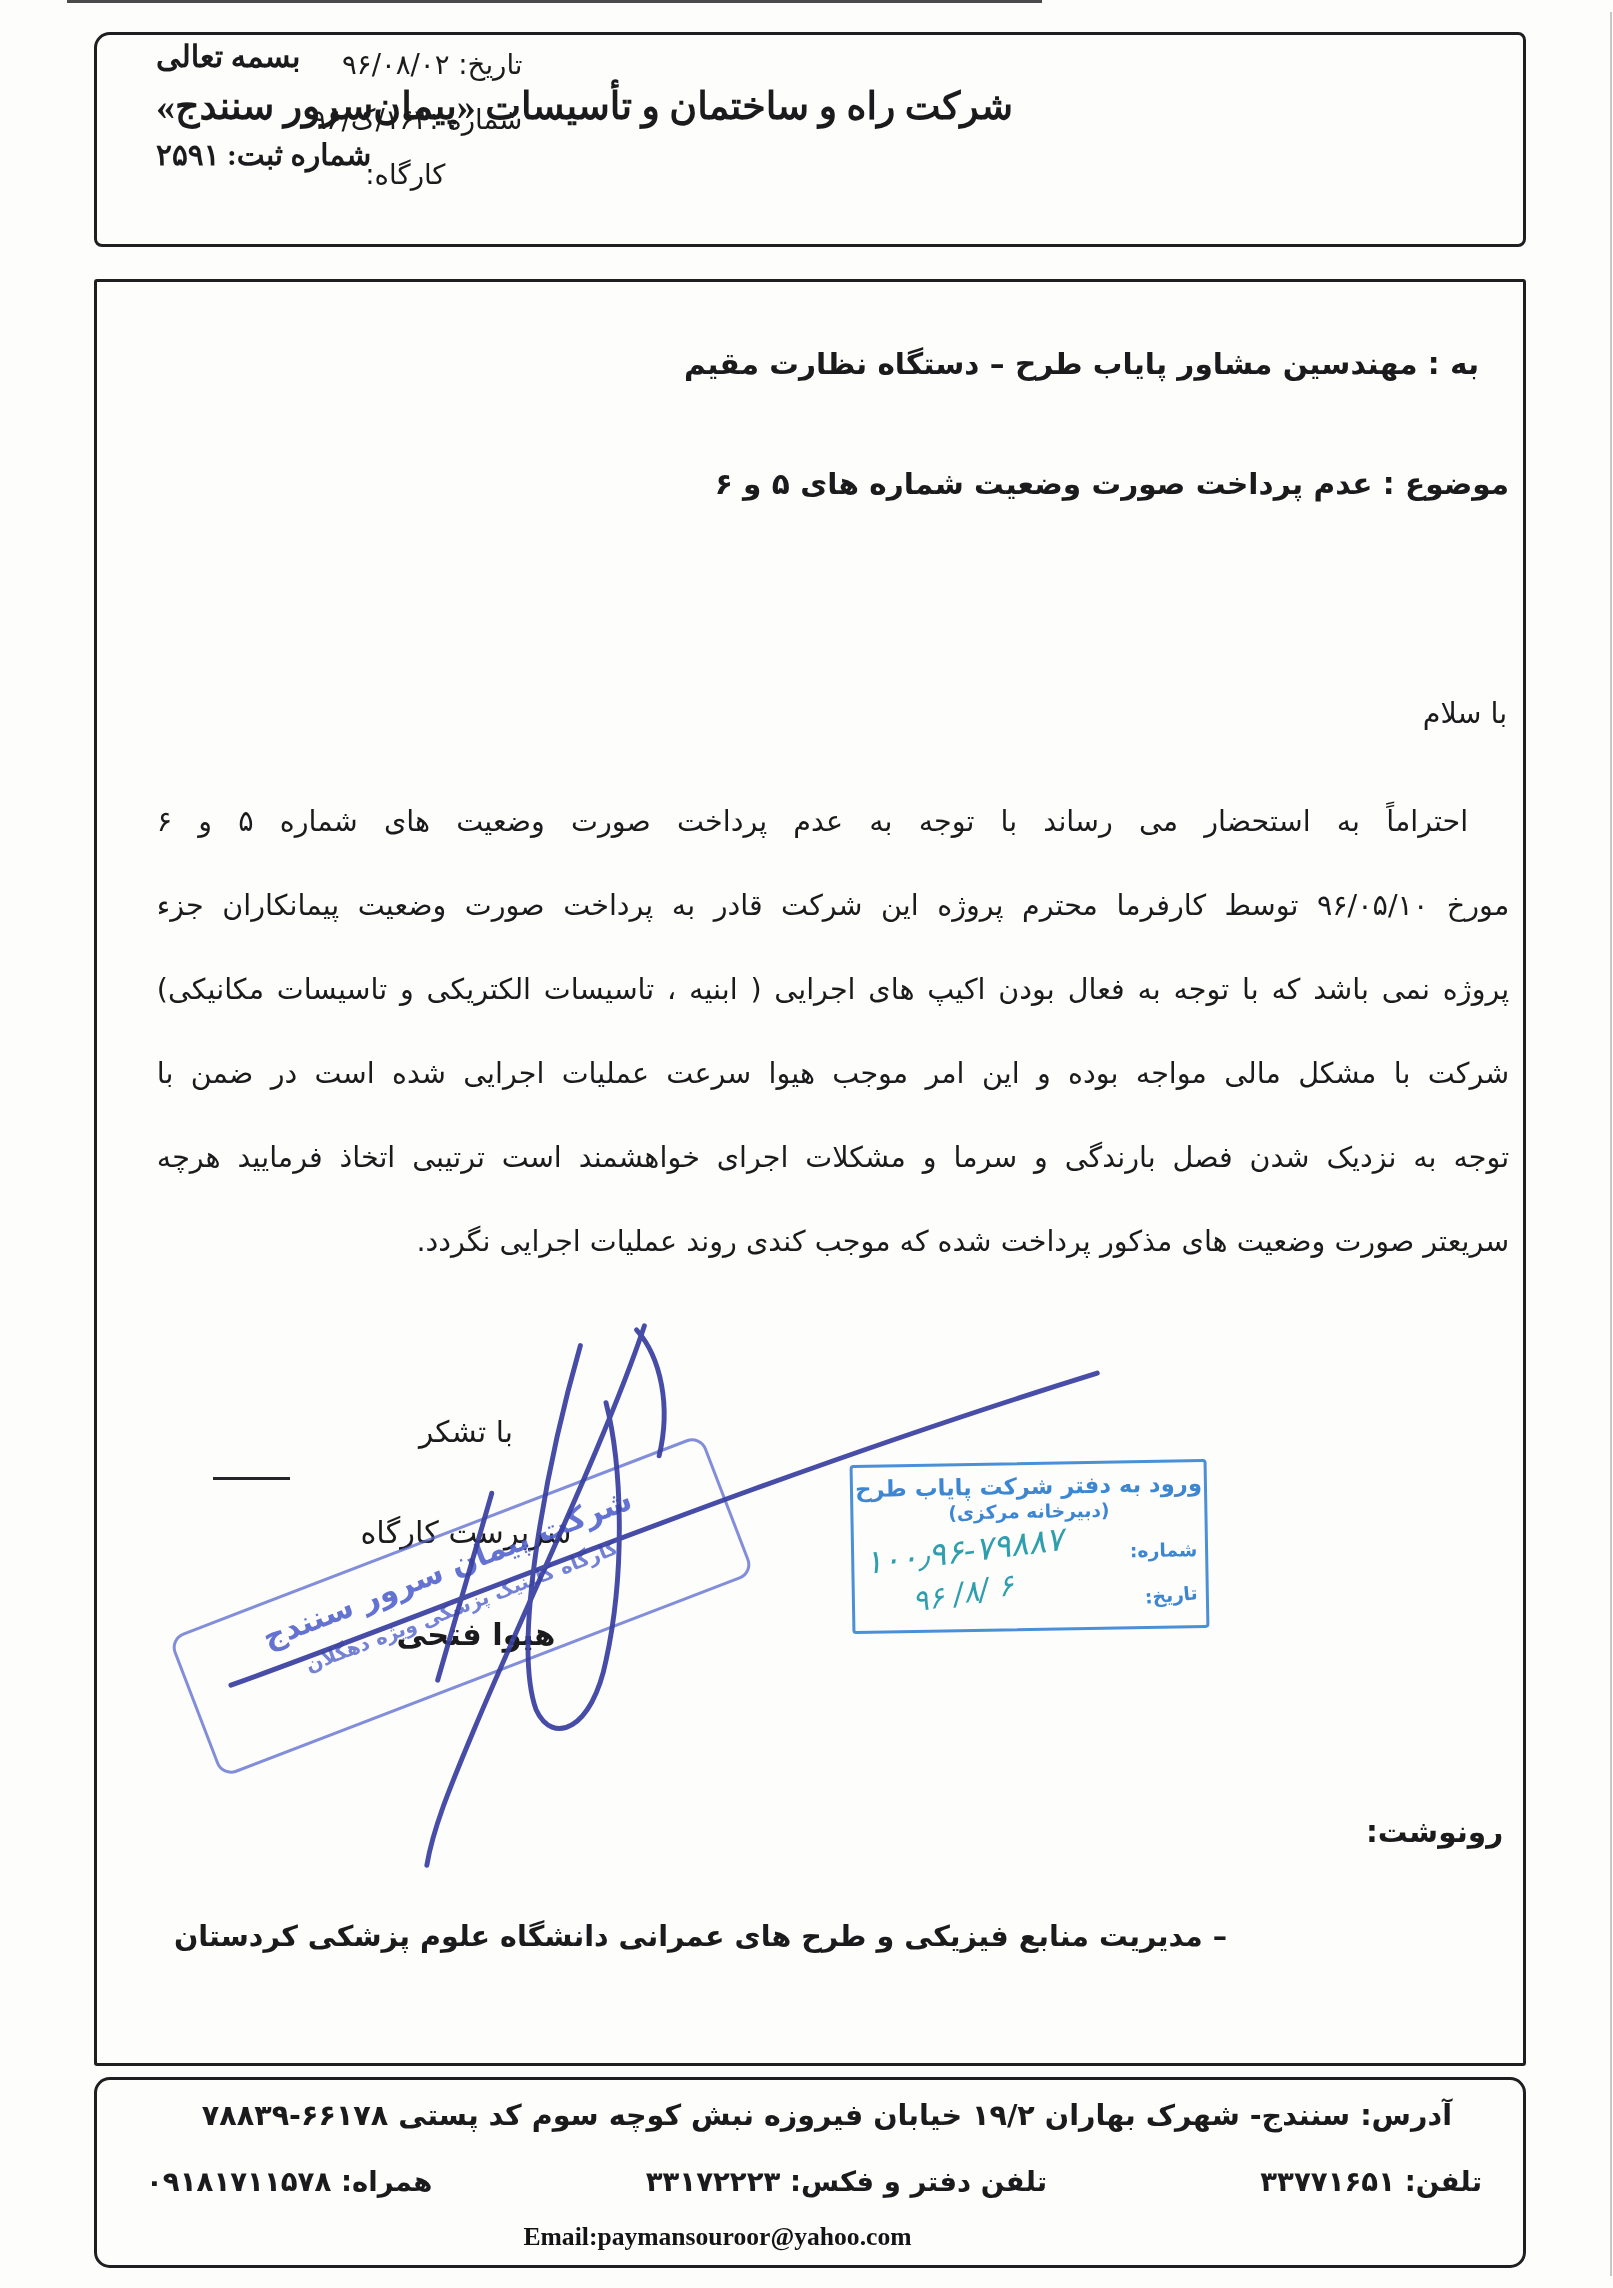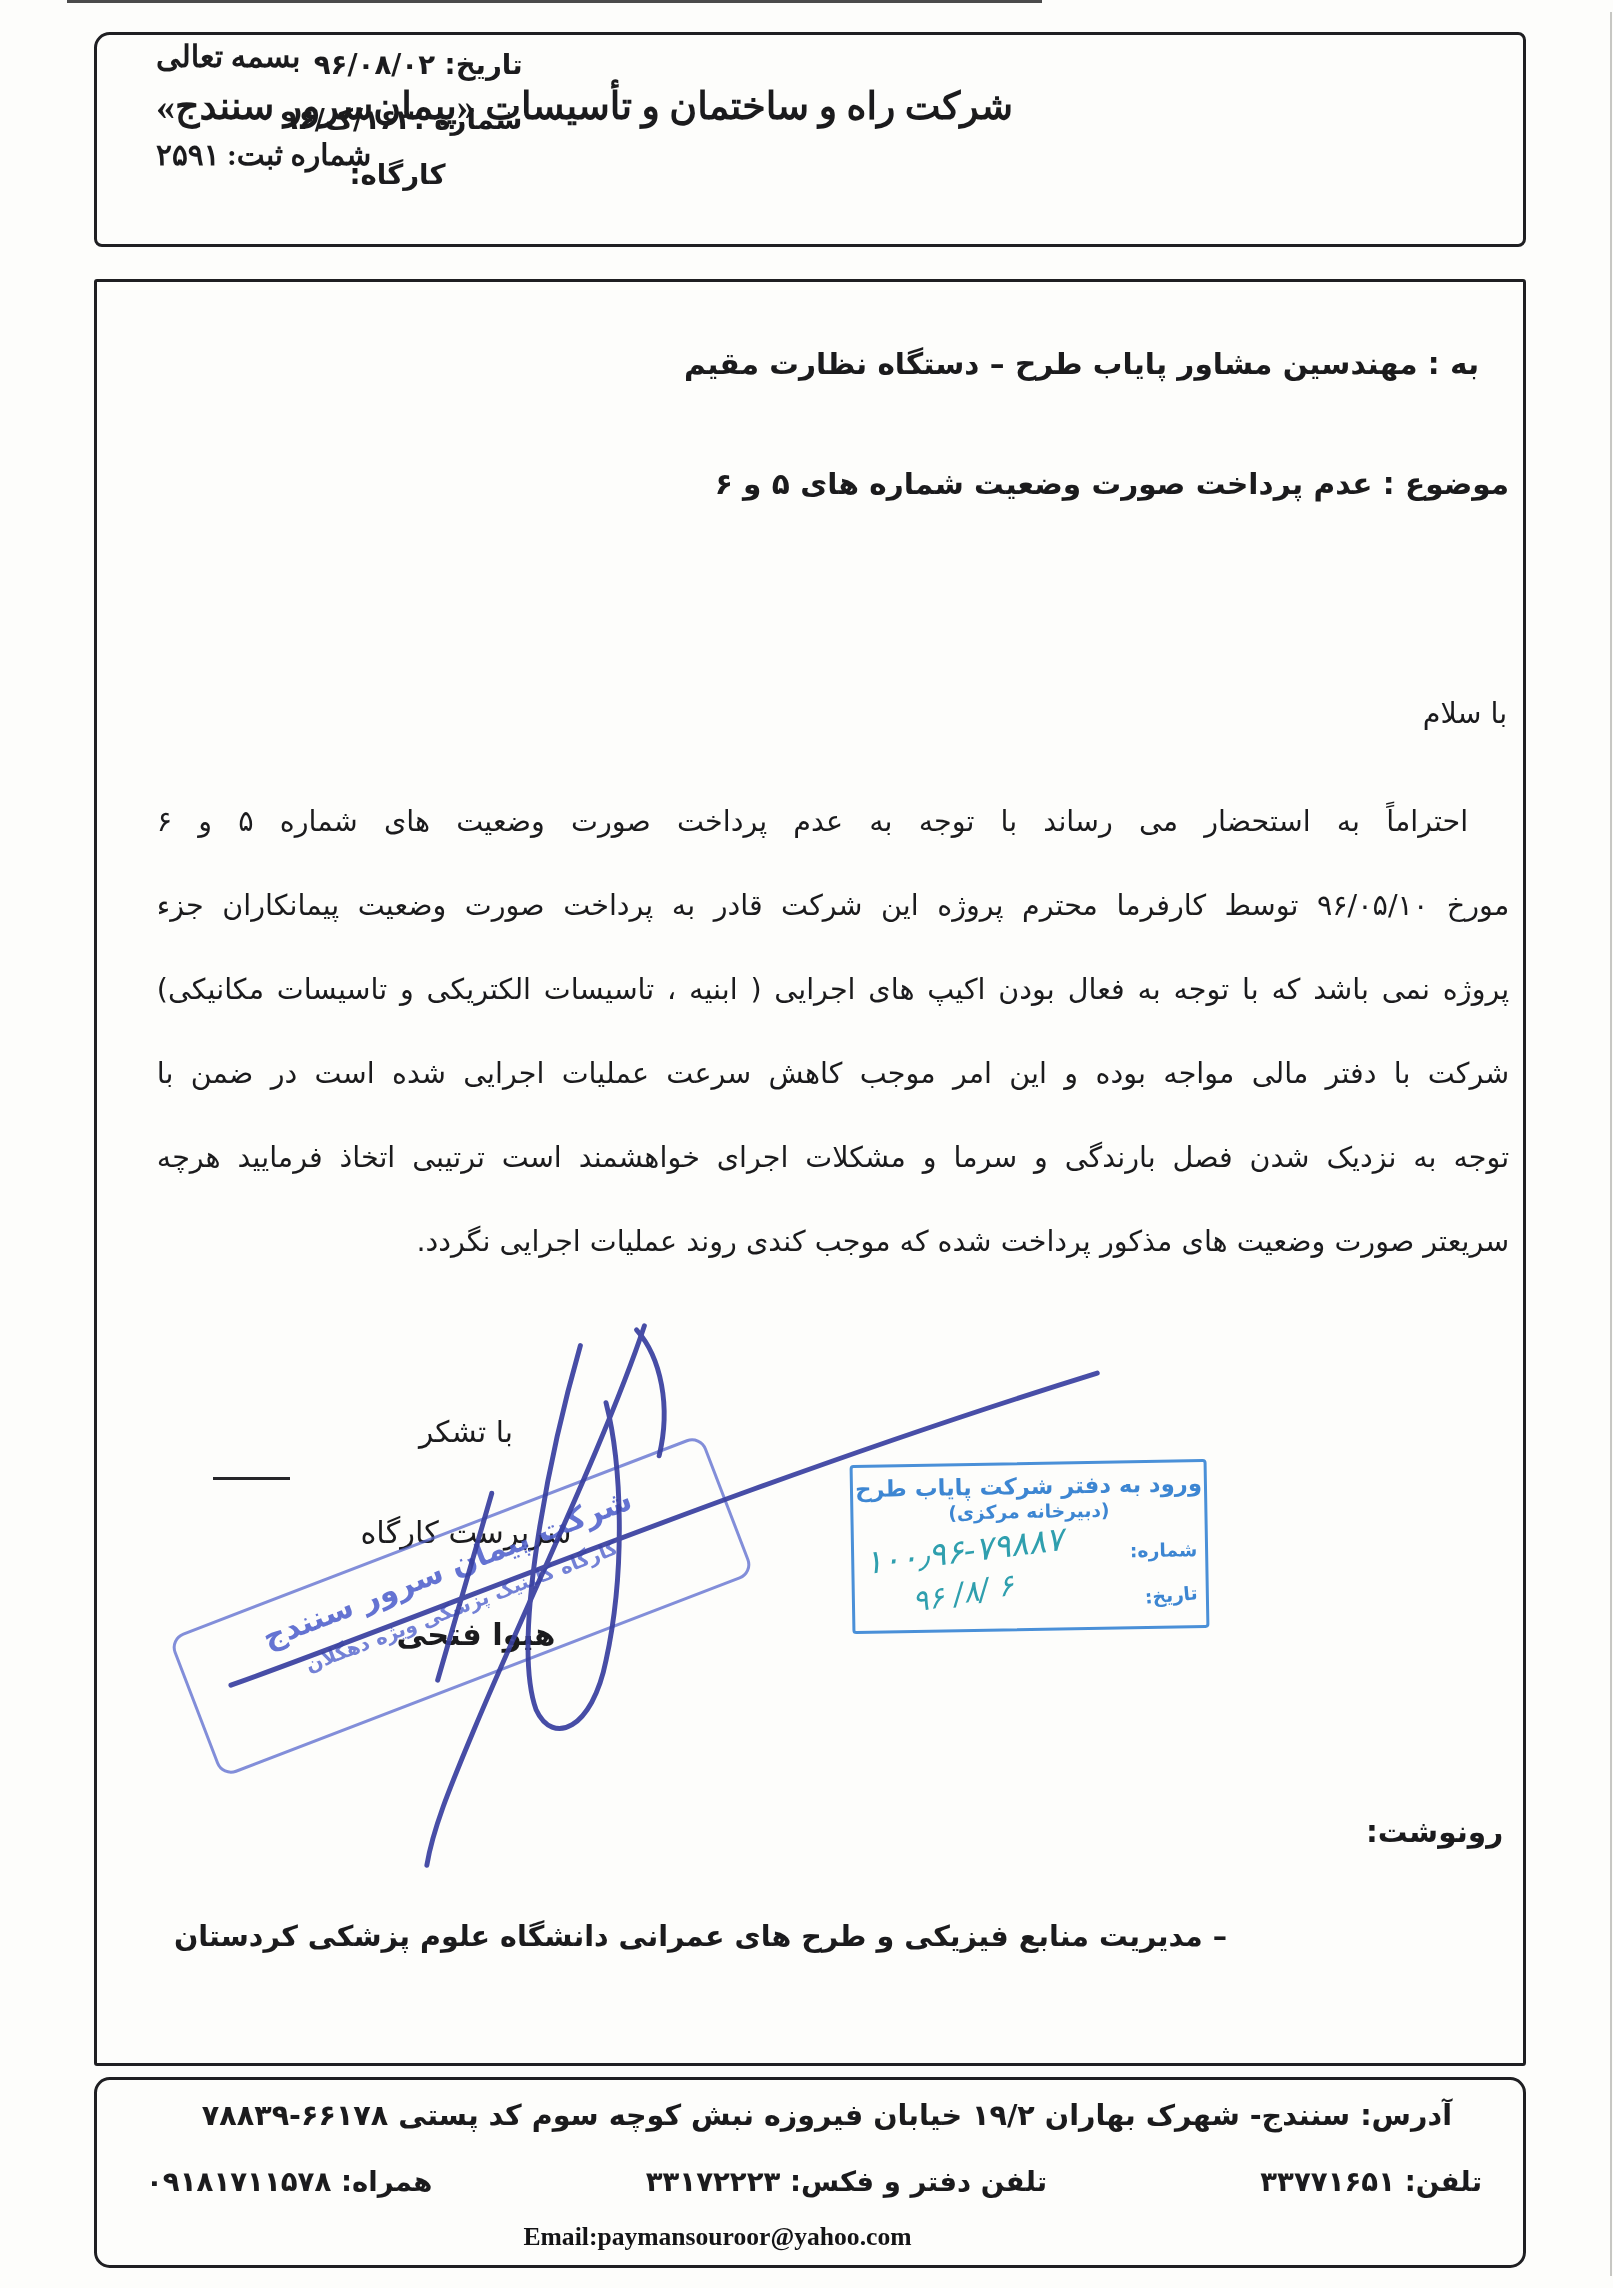--- a/index.html
+++ b/index.html
@@ -9,21 +9,21 @@
     font-family:"DejaVu Sans",sans-serif;
     color:#1b1b1d;
     overflow:hidden;
   }
   .box{position:absolute;border:3px solid #1f1f22;background:transparent;}
   
   .scan-top{position:absolute;top:0;left:67px;width:975px;height:3px;background:#2c2c2c;opacity:.85;}
   .scan-right{position:absolute;top:11.8px;bottom:11.8px;right:2px;width:2px;background:#9a9a96;opacity:.55;}
   
   #header-box{left:94px;top:31.5px;width:1426px;height:209px;border-radius:15.8px 7.9px 7.9px 7.9px;}
-  .meta{position:absolute;left:31.5px;top:2px;width:394px;direction:rtl;text-align:right;font-weight:700;font-size:27.6px;}
+  .meta{position:absolute;left:31.5px;top:2px;width:394px;direction:rtl;text-align:right;font-weight:400;font-size:27.6px;}
   .meta .m-line{line-height:55px;white-space:nowrap;}
   .meta .m-attach{padding-left:0;margin-right:77px;}
   .head-center{position:absolute;left:59px;right:59px;top:0;text-align:left;direction:rtl;font-weight:700;font-family:Liberation Serif, serif;}
   .bismillah{font-size:30.5px;line-height:45px;}
   .company{font-size:38px;line-height:53px;}
   .reg{font-size:29.6px;line-height:45px;}
   
   #body-box{left:94px;top:279px;width:1426px;height:1781px;border-radius:3px;direction:rtl;}
   .abs{position:absolute;}
   .to-line{top:65px;right:44px;font-size:29.6px;font-weight:700;white-space:nowrap;}
@@ -98,21 +98,21 @@
 
 <div id="body-box" class="box">
   <div class="abs to-line">به : مهندسین مشاور پایاب طرح – دستگاه نظارت مقیم</div>
   <div class="abs subject-line">موضوع : عدم پرداخت صورت وضعیت شماره های ۵ و ۶</div>
   <div class="abs salutation">با سلام</div>
 
   <div class="abs para">
     <div class="b-line jl first">احتراماً به استحضار می رساند با توجه به عدم پرداخت صورت وضعیت های شماره ۵ و ۶</div>
     <div class="b-line jl">مورخ ۹۶/۰۵/۱۰ توسط کارفرما محترم پروژه این شرکت قادر به پرداخت صورت وضعیت پیمانکاران جزء</div>
     <div class="b-line jl">پروژه نمی باشد که با توجه به فعال بودن اکیپ های اجرایی ( ابنیه ، تاسیسات الکتریکی و تاسیسات مکانیکی)</div>
-    <div class="b-line jl">شرکت با دفتر مالی مواجه بوده و این امر موجب کاهش سرعت عملیات اجرایی شده است در ضمن با</div>
+    <div class="b-line jl">شرکت با مشکل مالی مواجه بوده و این امر موجب هیوا سرعت عملیات اجرایی شده است در ضمن با</div>
     <div class="b-line jl">توجه به نزدیک شدن فصل بارندگی و سرما و مشکلات اجرای خواهشمند است ترتیبی اتخاذ فرمایید هرچه</div>
     <div class="b-line last">سریعتر صورت وضعیت های مذکور پرداخت شده که موجب کندی روند عملیات اجرایی نگردد.</div>
   </div>
 
   <div class="abs thanks-line">با تشکر</div>
   <div class="abs sig-dash"></div>
   <div class="abs role-line">سرپرست کارگاه</div>
   <div class="abs signer-name">هیوا فتحی</div>
 
   <div class="abs company-stamp">

